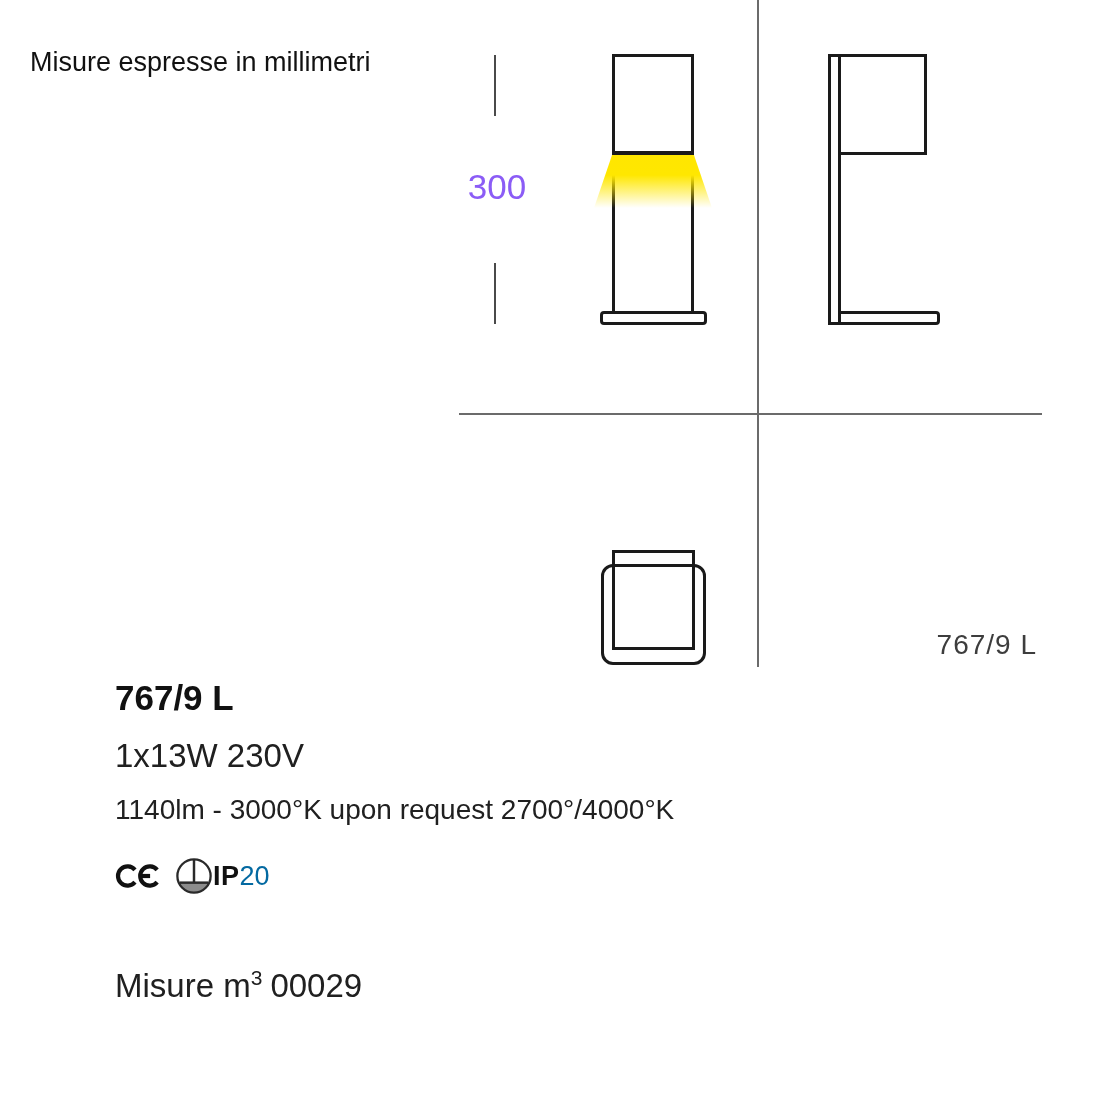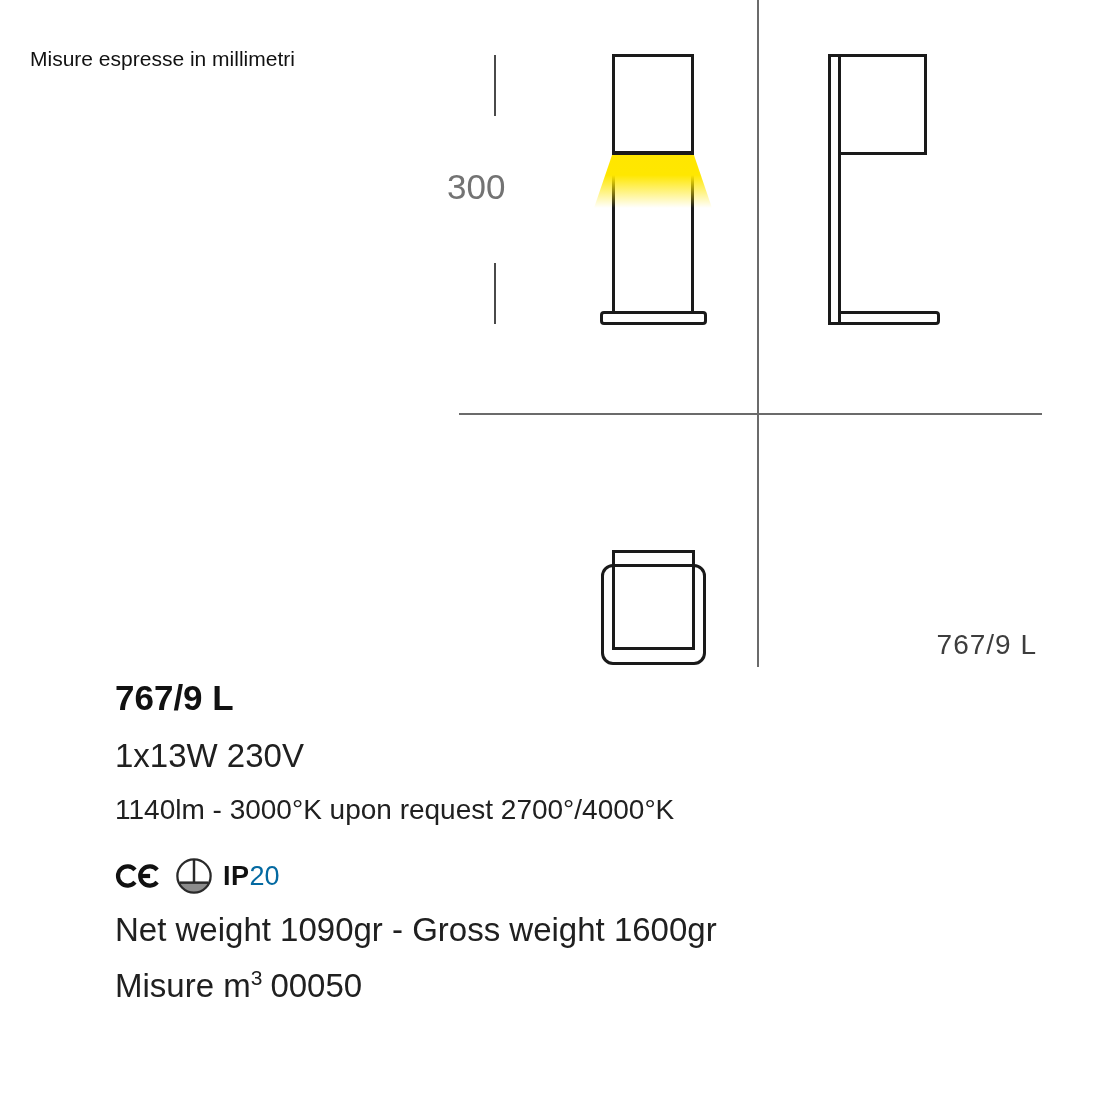--- a/index.html
+++ b/index.html
@@ -7,31 +7,31 @@
     position:relative;
     width:1100px;height:1100px;
     background:#ffffff;
     font-family:"Liberation Sans", sans-serif;
     color:#1f1f1f;
     overflow:hidden;
   }
   .abs{position:absolute;}
 
   
-  .note{left:30px;top:47px;font-size:21px;color:#111;}
+  .note{left:30px;top:47px;font-size:27px;color:#111;}
 
   
   .divider-v{left:757px;top:0;width:2px;height:667px;background:#6b6b6b;}
   .divider-h{left:459px;top:413px;width:583px;height:2px;background:#6b6b6b;}
 
   
   .dim-tick{left:494px;width:2px;height:61px;background:#4a4a4a;}
   .dim-tick.top{top:55px;}
   .dim-tick.bottom{top:263px;}
-  .dim-label{left:447px;top:167px;width:100px;text-align:left;font-size:35px;color:#737373;}
+  .dim-label{left:447px;top:167px;width:100px;text-align:center;font-size:35px;color:#8b5cf6;}
 
   
   .fv-column{left:612px;top:54px;width:82px;height:257px;
     border:3px solid #1a1a1a;border-bottom:none;box-sizing:border-box;background:#fff;}
   .fv-crossline{left:612px;top:151px;width:82px;height:4px;background:#1a1a1a;}
   .fv-glow{left:594px;top:155px;width:118px;height:53px;
     background:linear-gradient(to bottom,#FFE600 0%,#FFE700 38%,rgba(255,231,0,0) 100%);
     clip-path:polygon(15.3% 0,84.7% 0,100% 100%,0 100%);}
   .fv-base{left:600px;top:311px;width:107px;height:14px;
     border:3px solid #1a1a1a;border-radius:4px;box-sizing:border-box;background:#fff;}
@@ -55,21 +55,21 @@
     font-size:28px;color:#3d3d3d;letter-spacing:1px;}
 
   
   .spec{left:115px;color:#202020;}
   .spec-model{top:678px;font-size:35px;font-weight:bold;color:#111;}
   .spec-power{top:737px;font-size:33px;}
   .spec-lumen{top:794px;font-size:28px;}
   .spec-certs{top:856px;display:flex;align-items:center;height:40px;}
   .ce-svg{display:block;}
   .ground-svg{display:block;margin-left:12px;}
-  .ip-wrap{margin-left:10px;font-size:27px;display:flex;align-items:center;}
+  .ip-wrap{font-size:27px;display:flex;align-items:center;}
   .ip-prefix{font-weight:bold;color:#111;letter-spacing:0.5px;}
   .ip-value{color:#0369a1;}
   .spec-weight{top:911px;font-size:33px;}
   .spec-volume{top:967px;font-size:33px;}
   .vol-sup{font-size:21px;position:relative;top:-12px;}
   .vol-val{margin-left:8px;}
 </style>
 </head>
 <body>
 
@@ -119,19 +119,18 @@
       <circle cx="20" cy="20" r="17.5" fill="none" stroke="#2a2a2a" stroke-width="2.4"></circle>
       <line x1="20" y1="3" x2="20" y2="27" stroke="#2a2a2a" stroke-width="2.6"></line>
       <line x1="5" y1="27" x2="35" y2="27" stroke="#2a2a2a" stroke-width="2.6"></line>
     </svg>
     <div class="ip-wrap">
       <span class="ip-prefix">IP</span>
         <span class="ip-value">20</span>
     </div>
   </div>
 
-  <div class="abs spec spec-weight">Net weight 1090gr - Gross weight 1600gr</div>
 
   <div class="abs spec spec-volume">
-    <span>Misure m</span><span class="vol-sup">3</span><span class="vol-val">00050</span>
+    <span>Misure m</span><span class="vol-sup">3</span><span class="vol-val">00029</span>
   </div>
 
 </div>
 
 </body></html>

